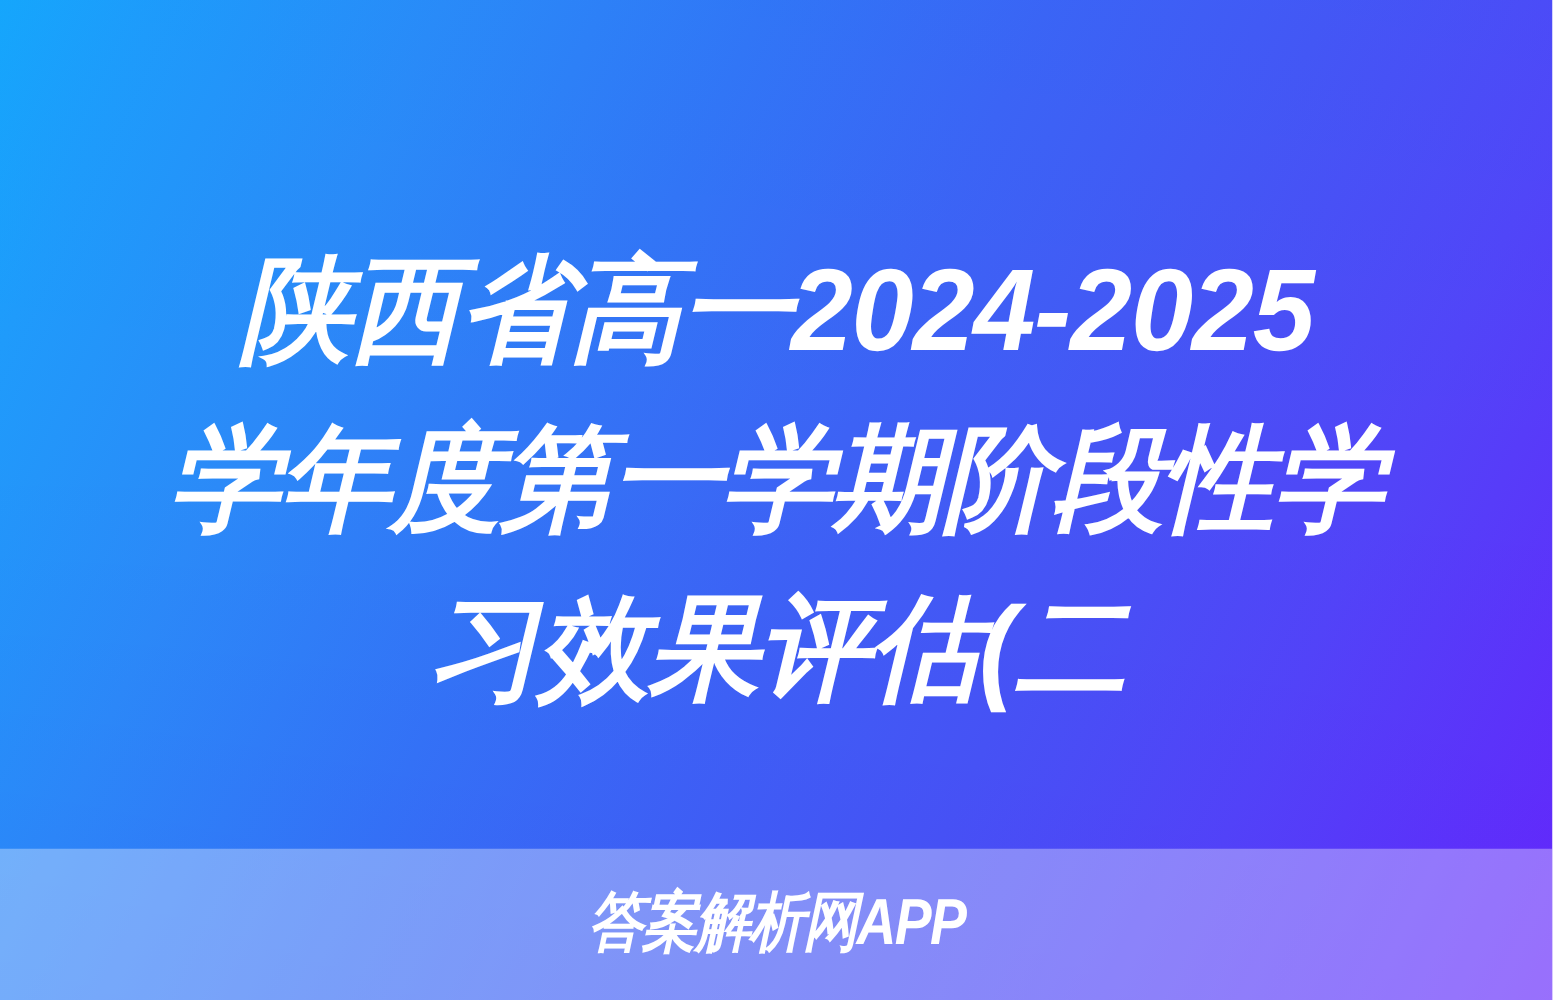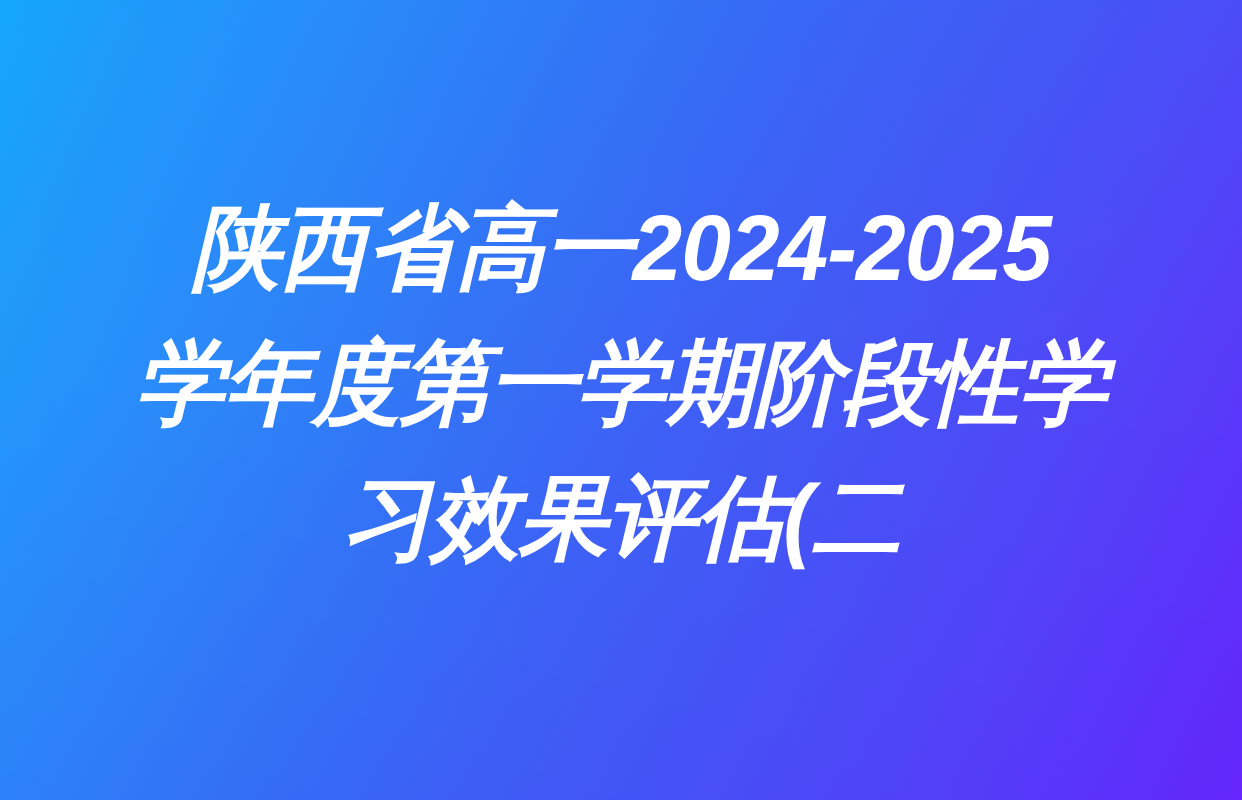--- a/index.html
+++ b/index.html
@@ -103,14 +103,17 @@
 <body>
 
 <div id="canvas">
 
   <div class="title-block">
     <div class="title-line">陕西省高一2024-2025</div>
     <div class="title-line">学年度第一学期阶段性学</div>
     <div class="title-line">习效果评估(二</div>
   </div>
 
+  <div class="watermark-band">
+    <div class="watermark-text">答案解析网APP</div>
+  </div>
 
 </div>
 
 </body></html>

